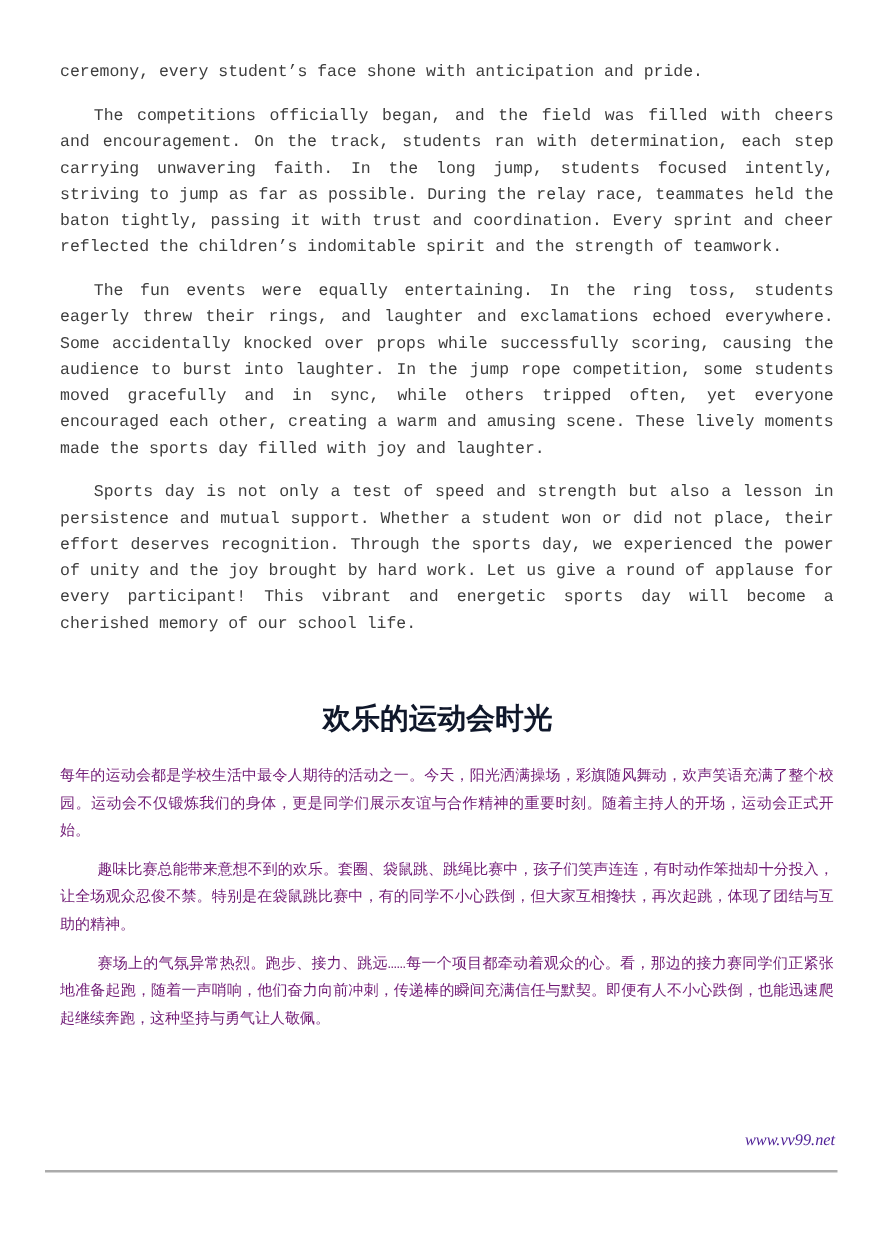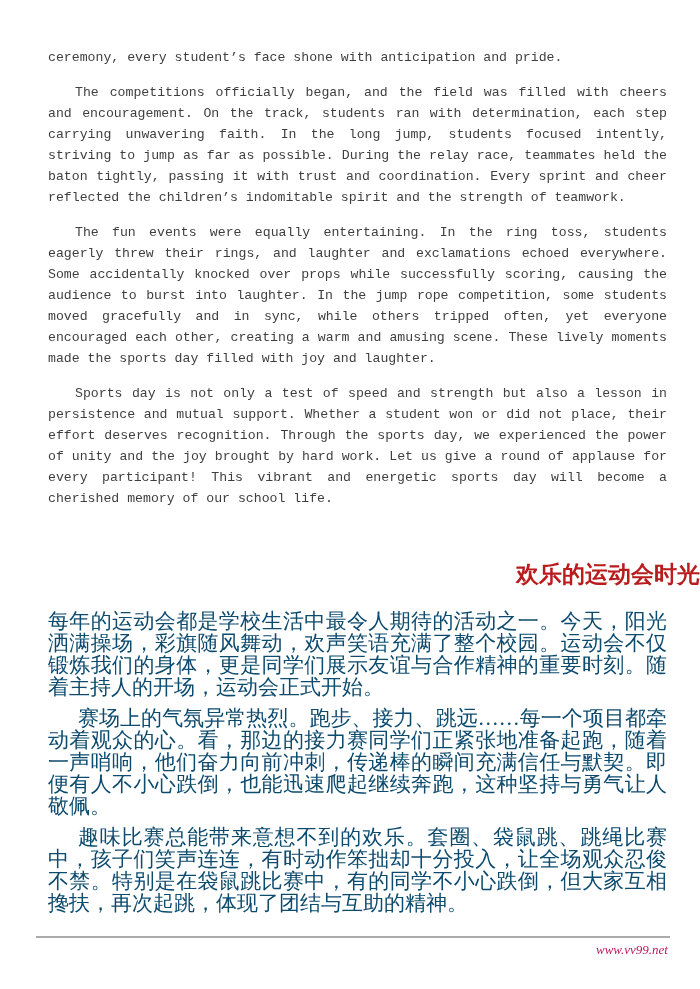--- a/index.html
+++ b/index.html
@@ -25,64 +25,64 @@
     font-family: "Liberation Mono", "DejaVu Sans Mono", monospace;
     font-size: 13.2px; line-height: 21px; color: #3e3e3e;
     text-align: justify;
   }
   .english p { margin: 0 0 14px 0; text-indent: 27px; }
   .english p.noindent { text-indent: 0; }
 
   
   .cn-title {
     position: absolute; left: 0; right: 0; top: 559px; z-index: 1;
-    margin: 0; text-align: right;
+    margin: 0; text-align: center;
     font-family: "Liberation Serif", "DejaVu Serif", serif;
-    font-weight: bold; font-size: 23px; line-height: 32px; color: #b91c1c;
+    font-weight: bold; font-size: 23px; line-height: 32px; color: #0f172a;
   }
 
   
   .chinese {
     position: absolute; left: 48px; right: 33px; top: 610px; z-index: 1;
-    font-family: Liberation Serif, serif;
-    font-size: 21px; line-height: 22px; color: #0c4a6e;
+    font-family: Liberation Mono, monospace;
+    font-size: 12px; line-height: 22px; color: #701a75;
     text-align: justify;
   }
   .chinese p { margin: 0 0 9px 0; text-indent: 30px; }
   .chinese p.noindent { text-indent: 0; }
 
   
   .footer-rule {
     position: absolute; left: 36px; right: 30px; top: 936px; height: 2px;
     background: #ababab; z-index: 1;
   }
   .footer-url {
-    position: absolute; right: 32px; top: 941px; z-index: 1;
+    position: absolute; right: 32px; top: 903px; z-index: 1;
     font-family: "Liberation Serif", "DejaVu Serif", serif;
-    font-style: italic; font-size: 13px; line-height: 18px; color: #be185d;
+    font-style: italic; font-size: 13px; line-height: 18px; color: #4c1d95;
   }
 </style>
 </head>
 <body>
 
 <div class="page">
 
 
   <section class="english">
     <p class="noindent">ceremony, every student’s face shone with anticipation and pride.</p>
     <p>The competitions officially began, and the field was filled with cheers and encouragement. On the track, students ran with determination, each step carrying unwavering faith. In the long jump, students focused intently, striving to jump as far as possible. During the relay race, teammates held the baton tightly, passing it with trust and coordination. Every sprint and cheer reflected the children’s indomitable spirit and the strength of teamwork.</p>
     <p>The fun events were equally entertaining. In the ring toss, students eagerly threw their rings, and laughter and exclamations echoed everywhere. Some accidentally knocked over props while successfully scoring, causing the audience to burst into laughter. In the jump rope competition, some students moved gracefully and in sync, while others tripped often, yet everyone encouraged each other, creating a warm and amusing scene. These lively moments made the sports day filled with joy and laughter.</p>
     <p>Sports day is not only a test of speed and strength but also a lesson in persistence and mutual support. Whether a student won or did not place, their effort deserves recognition. Through the sports day, we experienced the power of unity and the joy brought by hard work. Let us give a round of applause for every participant! This vibrant and energetic sports day will become a cherished memory of our school life.</p>
   </section>
 
   <h1 class="cn-title">欢乐的运动会时光</h1>
 
   <section class="chinese">
     <p class="noindent">每年的运动会都是学校生活中最令人期待的活动之一。今天，阳光洒满操场，彩旗随风舞动，欢声笑语充满了整个校园。运动会不仅锻炼我们的身体，更是同学们展示友谊与合作精神的重要时刻。随着主持人的开场，运动会正式开始。</p>
+    <p>趣味比赛总能带来意想不到的欢乐。套圈、袋鼠跳、跳绳比赛中，孩子们笑声连连，有时动作笨拙却十分投入，让全场观众忍俊不禁。特别是在袋鼠跳比赛中，有的同学不小心跌倒，但大家互相搀扶，再次起跳，体现了团结与互助的精神。</p>
     <p>赛场上的气氛异常热烈。跑步、接力、跳远……每一个项目都牵动着观众的心。看，那边的接力赛同学们正紧张地准备起跑，随着一声哨响，他们奋力向前冲刺，传递棒的瞬间充满信任与默契。即便有人不小心跌倒，也能迅速爬起继续奔跑，这种坚持与勇气让人敬佩。</p>
-    <p>趣味比赛总能带来意想不到的欢乐。套圈、袋鼠跳、跳绳比赛中，孩子们笑声连连，有时动作笨拙却十分投入，让全场观众忍俊不禁。特别是在袋鼠跳比赛中，有的同学不小心跌倒，但大家互相搀扶，再次起跳，体现了团结与互助的精神。</p>
   </section>
 
   <div class="footer-rule"></div>
 
   <div class="footer-url">www.vv99.net</div>
 
 </div>
 
 </body></html>

